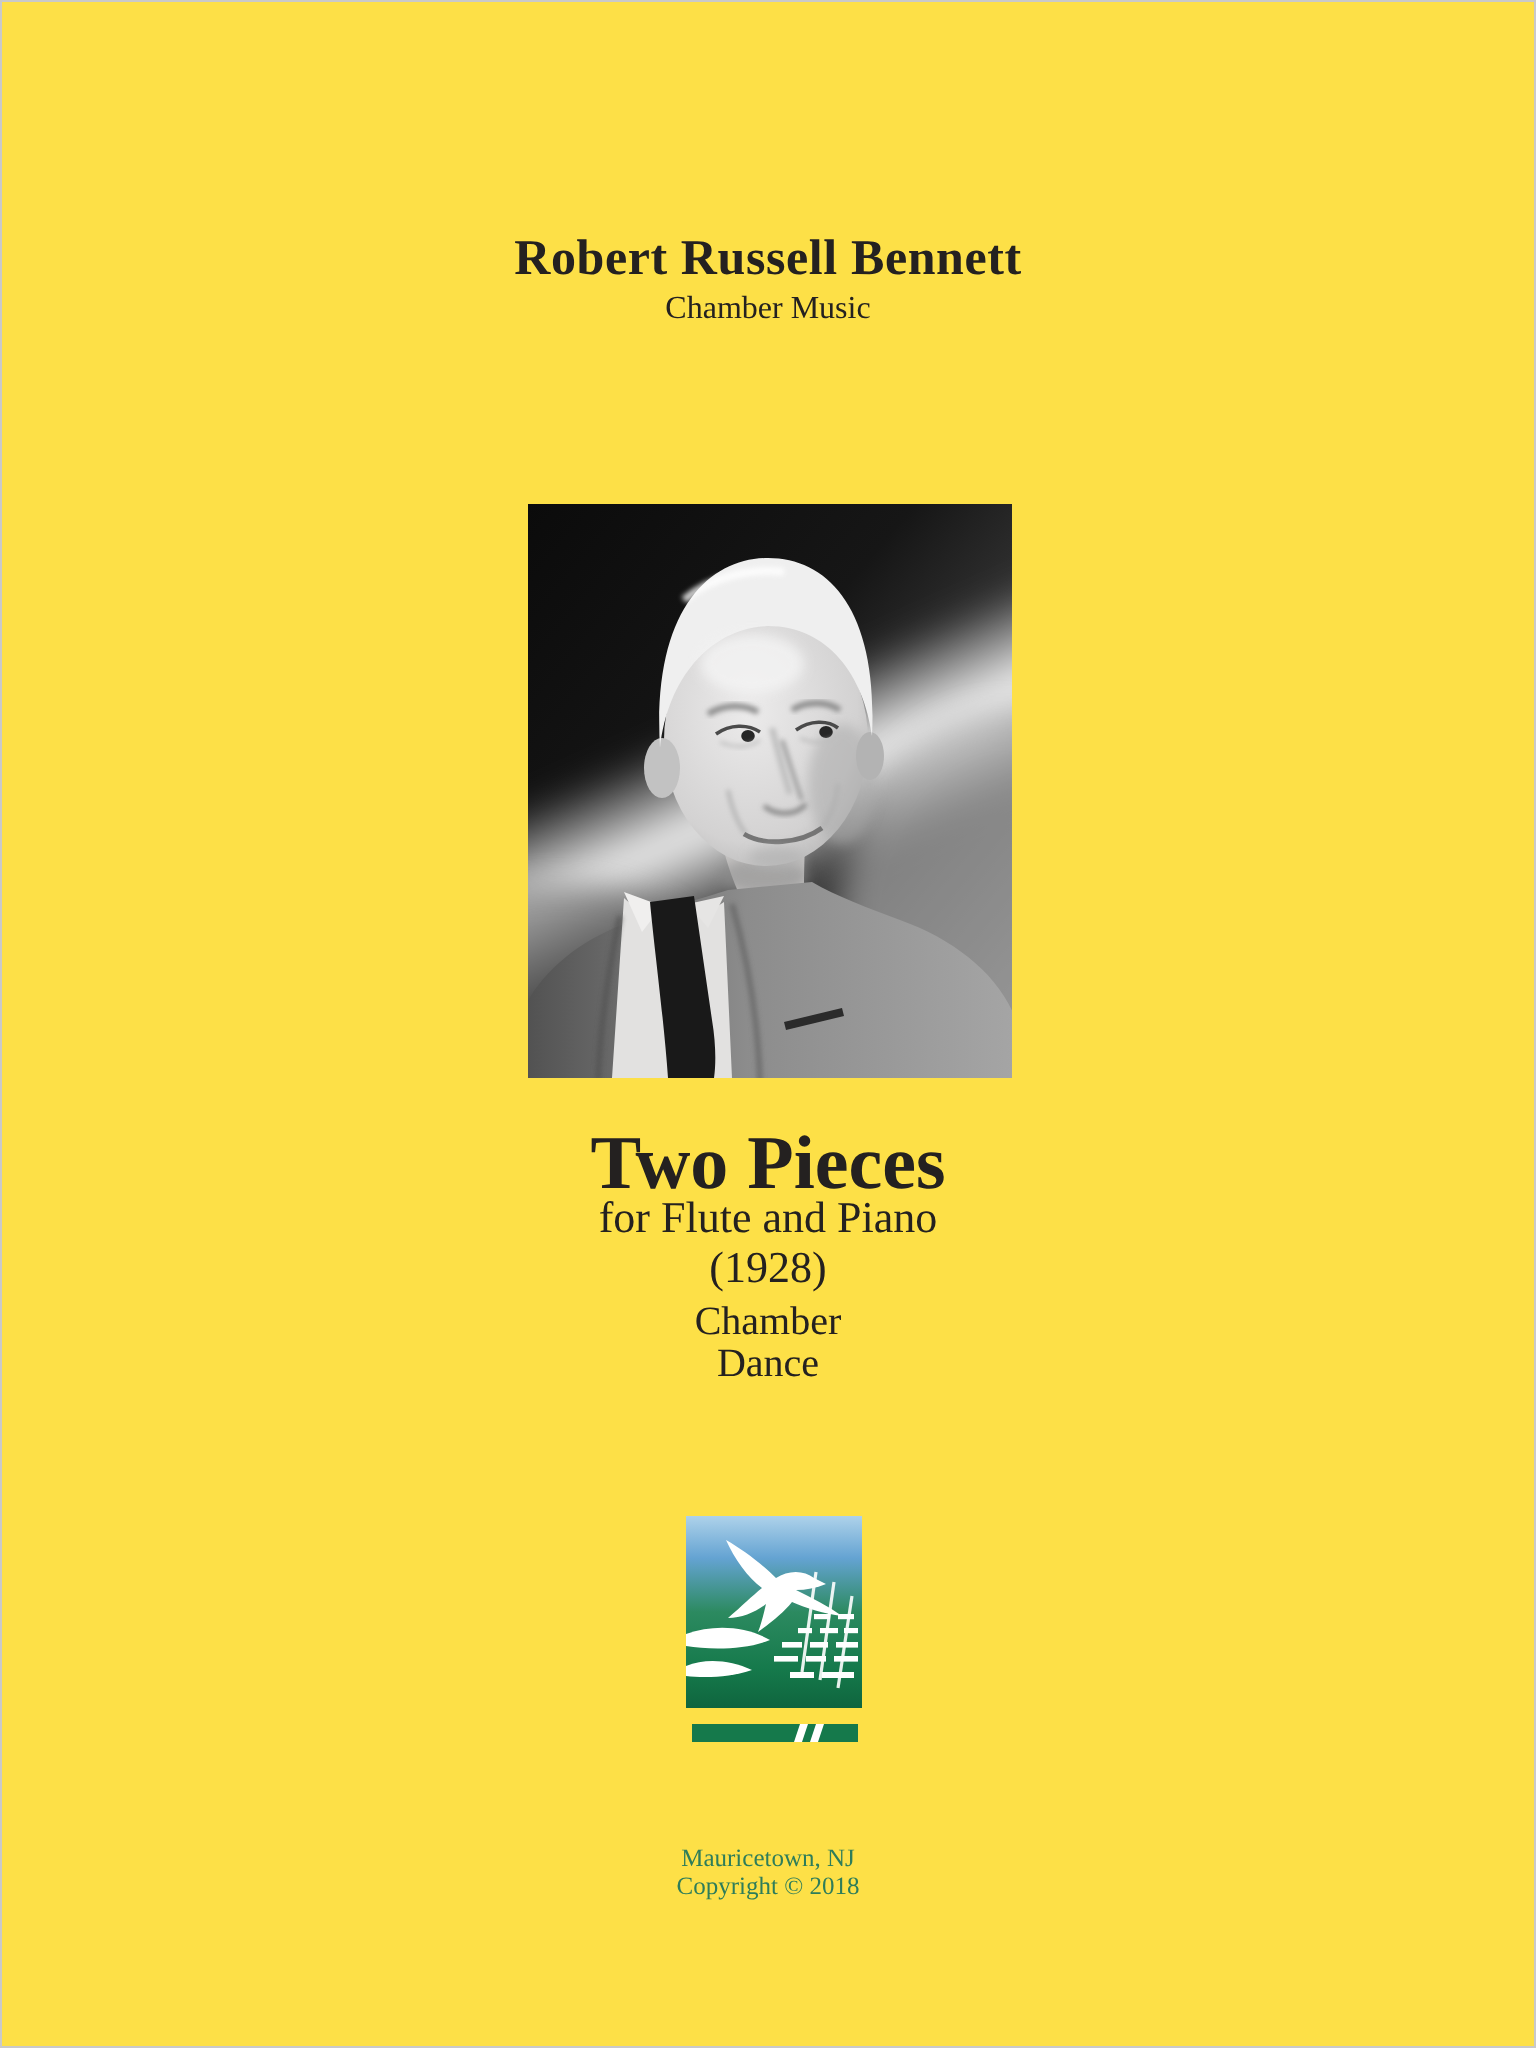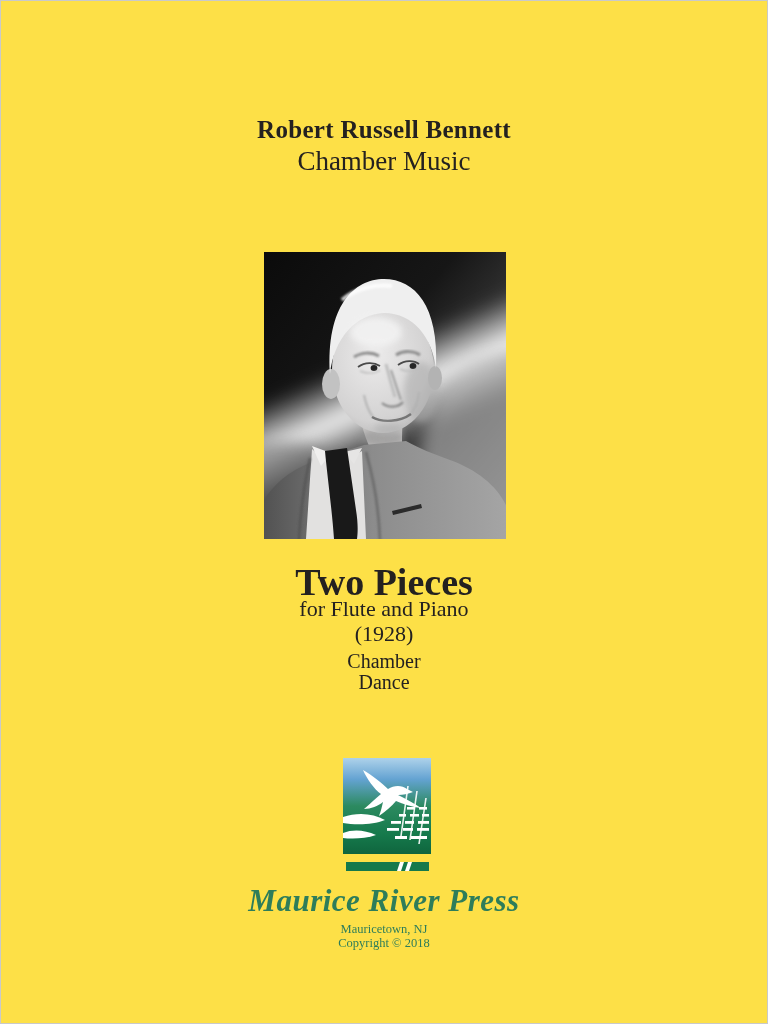--- a/index.html
+++ b/index.html
@@ -17,21 +17,21 @@
   }
   .centered {
     position: absolute;
     left: 0;
     width: 100%;
     text-align: center;
     line-height: 1.15;
     white-space: pre;
   }
   .composer       { top: 115px; font-size: 25px; font-weight: bold; letter-spacing: 0.3px; }
-  .collection     { top: 145px; font-size: 27px; }
+  .collection     { top: 145px; font-size: 16px; }
   .photo {
     position: absolute;
     left: 263px; top: 251px;
     width: 242px; height: 287px;
   }
   .photo svg { display: block; width: 100%; height: 100%; }
   .work-title     { top: 560px; font-size: 38px; font-weight: bold; }
   .instrumentation{ top: 595px; font-size: 22px; }
   .work-year      { top: 620px; font-size: 22px; }
   .movement-1     { top: 649px; font-size: 20px; }
@@ -198,17 +198,16 @@
       </g>
 
       <g>
         <rect x="3" y="104" width="83" height="9" style="fill:var(--logo-green,#15794b)"></rect>
         <path d="M57,104 L61,104 L58,113 L54,113 Z" fill="#ffffff"></path>
         <path d="M65,104 L69,104 L66,113 L62,113 Z" fill="#ffffff"></path>
       </g>
     </svg>
   </div>
 
-  <div class="centered press-name">Maurice River Press</div>
   <div class="centered press-location">Mauricetown, NJ</div>
   <div class="centered press-copyright">Copyright © 2018</div>
 
 </div>
 
 </body></html>

